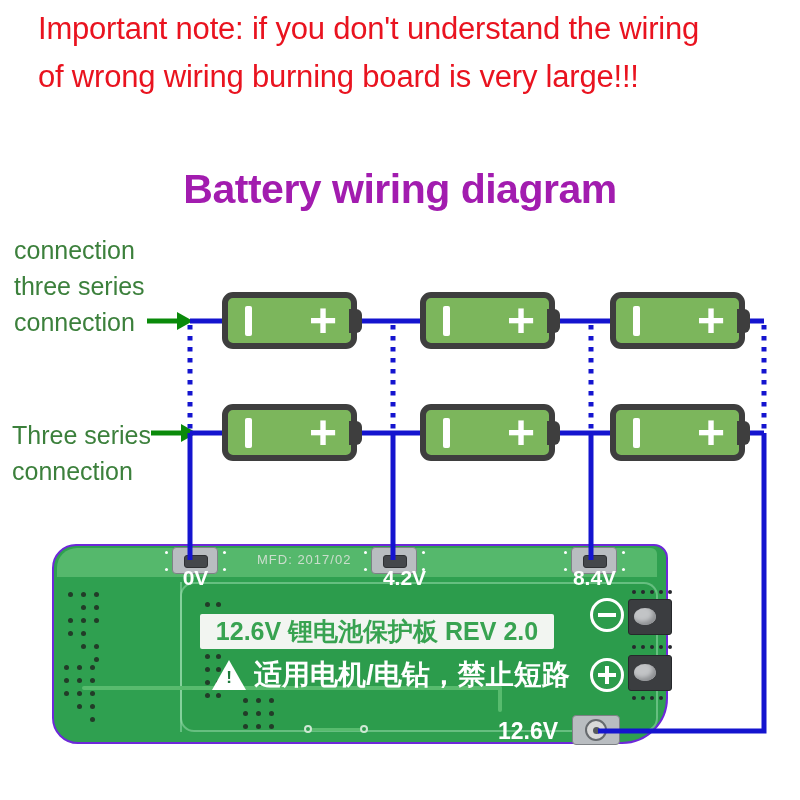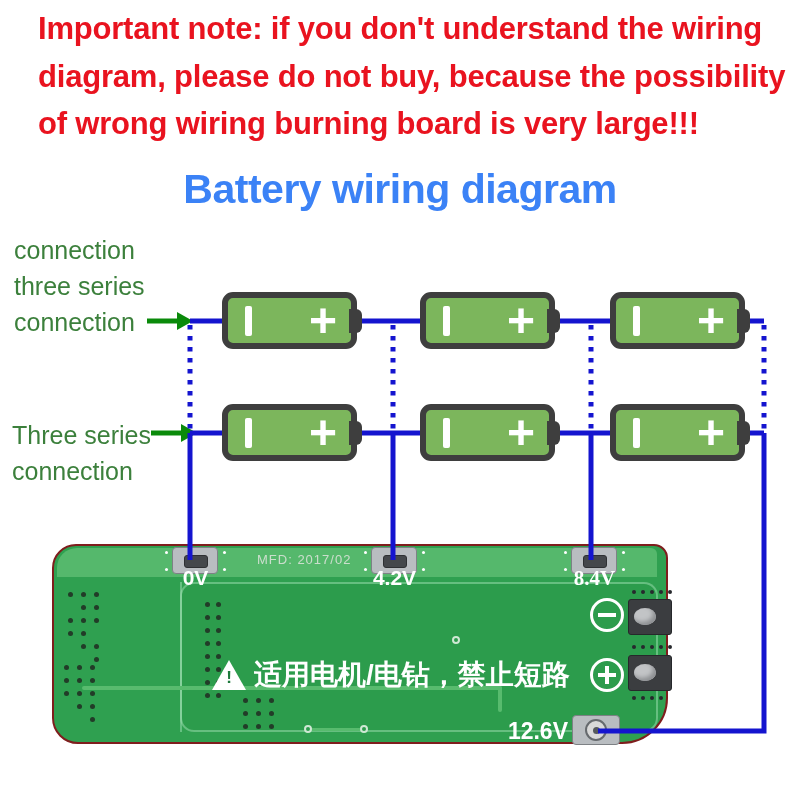--- a/index.html
+++ b/index.html
@@ -8,26 +8,26 @@
     font-family:"Liberation Sans","DejaVu Sans",sans-serif;
   }
   
   .watermark{
     position:absolute;left:18px;top:12px;z-index:6;
     font-size:30px;color:#5a5a5a;opacity:.9;letter-spacing:.5px;
   }
   
   .warning{position:absolute;left:38px;top:5px;width:745px;z-index:7;}
   .warning .wline{
-    font-size:31px;line-height:47.5px;color:#e9131f;white-space:nowrap;letter-spacing:-.2px;font-weight:bold;
+    font-size:31px;line-height:47.5px;color:#e9131f;white-space:nowrap;letter-spacing:-.2px;
   }
   
   .title{
     position:absolute;left:0;top:166px;width:800px;text-align:center;z-index:5;
-    font-size:41px;font-weight:700;color:#3b82f6;letter-spacing:-.5px;
+    font-size:41px;font-weight:700;color:#a21caf;letter-spacing:-.5px;
   }
   
   .glabel{position:absolute;z-index:5;color:#3c803c;font-size:25px;line-height:36px;}
   .glabel.block-a{left:14px;top:232px;}
   .glabel.block-b{left:12px;top:417px;}
   
   .wires{position:absolute;left:0;top:0;z-index:2;}
   
   .battery{
     position:absolute;width:135px;height:57px;box-sizing:border-box;z-index:3;
@@ -41,21 +41,21 @@
     position:absolute;left:17px;top:50%;margin-top:-15px;width:7px;height:30px;
     background:#ffffff;border-radius:2px;
   }
   .battery .plus{
     position:absolute;right:14px;top:50%;margin-top:-29px;
     font-size:48px;font-weight:700;color:#ffffff;line-height:57px;
   }
   
   .pcb{
     position:absolute;left:52px;top:544px;width:616px;height:200px;z-index:1;
-    background:#2fa050;border:2px solid #7f1d1d;box-sizing:border-box;
+    background:#2fa050;border:2px solid #6d28d9;box-sizing:border-box;
     border-radius:24px 14px 46px 26px;
   }
   .pcb .topstrip{
     position:absolute;left:3px;top:2px;width:600px;height:29px;
     background:#55b86c;border-radius:20px 6px 0 0;
   }
   .pcb .innerpanel{
     position:absolute;left:126px;top:36px;width:478px;height:150px;
     background:#2c9c4c;border:2px solid rgba(160,225,180,.5);border-radius:14px;box-sizing:border-box;
   }
@@ -93,22 +93,22 @@
   .pad.p0{left:118px;} .pad.p1{left:317px;} .pad.p2{left:517px;}
   .outpad{
     position:absolute;left:518px;top:169px;width:48px;height:30px;background:#b9bdc1;
     border:1px solid #7d8185;border-radius:4px;box-sizing:border-box;
   }
   .outpad::before{content:"";position:absolute;left:12px;top:3px;width:22px;height:22px;border-radius:50%;
     background:#d9d9d9;border:2px solid #666a6e;box-sizing:border-box;}
   .outpad::after{content:"";position:absolute;left:20px;top:11px;width:7px;height:7px;border-radius:50%;background:#55585c;}
   
   .padlabel{position:absolute;top:20px;color:#ffffff;font-weight:700;font-size:21px;text-align:center;z-index:2;}
-  .padlabel.l0{left:104px;width:75px;} .padlabel.l1{left:303px;width:75px;} .padlabel.l2{left:503px;width:75px;font-family:Liberation Serif, serif;}
-  .outlabel{position:absolute;left:444px;top:172px;width:70px;text-align:right;
+  .padlabel.l0{left:104px;width:75px;} .padlabel.l1{left:313px;width:75px;} .padlabel.l2{left:503px;width:75px;}
+  .outlabel{position:absolute;left:444px;top:172px;width:70px;text-align:left;
     color:#ffffff;font-weight:700;font-size:23px;}
   .mfd{position:absolute;left:203px;top:6px;font-size:13px;letter-spacing:1px;color:rgba(223,228,221,.85);}
   .band{
     position:absolute;left:146px;top:68px;width:354px;height:35px;background:#f2f5f1;border-radius:2px;
     text-align:center;line-height:35px;font-size:25px;font-weight:700;color:#38a351;white-space:nowrap;
   }
   .caution{position:absolute;left:158px;top:112px;height:34px;display:flex;align-items:center;}
   .tri{
     position:relative;width:0;height:0;border-left:17px solid transparent;border-right:17px solid transparent;
     border-bottom:30px solid #ffffff;margin-right:8px;
@@ -129,21 +129,20 @@
   .comp.m1{left:574px;top:53px;} .comp.m2{left:574px;top:109px;}
 </style>
 </head>
 <body>
 
 <div class="canvas">
 
 
   <div class="warning">
     <div class="wline">Important note: if you don't understand the wiring</div>
-    <div class="wline">diagram, please do not buy, because the possibility</div>
     <div class="wline">of wrong wiring burning board is very large!!!</div>
   </div>
 
   <div class="title">Battery wiring diagram</div>
 
   <div class="glabel block-a">
     <div>connection</div>
     <div>three series</div>
     <div>connection</div>
   </div>
@@ -230,20 +229,21 @@
 
     <div class="pad p0"></div>
     <div class="pad p1"></div>
     <div class="pad p2"></div>
     <div class="outpad"></div>
 
     <div class="mfd">MFD: 2017/02</div>
     <div class="padlabel l0">0V</div>
     <div class="padlabel l1">4.2V</div>
     <div class="padlabel l2">8.4V</div>
+    <div class="band">12.6V 锂电池保护板 REV 2.0</div>
     <div class="caution">
       <div class="tri">
         <span class="bang">!</span>
       </div>
       <span class="ctext">适用电机/电钻，禁止短路</span>
     </div>
     <div class="sym minus-c">
       <div class="hbar"></div>
     </div>
     <div class="sym plus-c">

